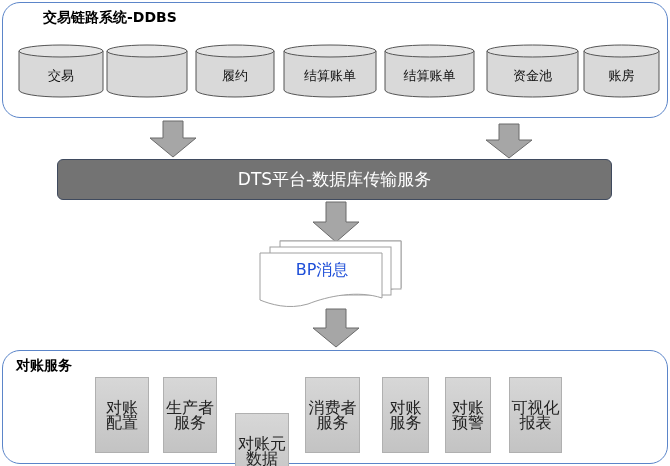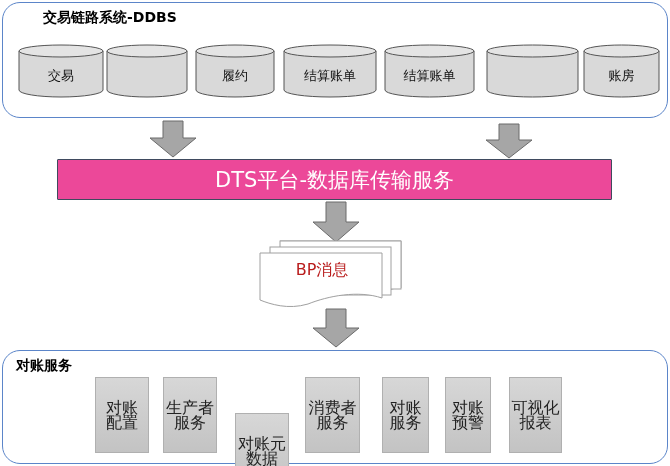--- a/index.html
+++ b/index.html
@@ -4,25 +4,25 @@
 <style>
   html, body { margin: 0; padding: 0; background: #ffffff; }
   body { width: 670px; height: 466px; position: relative; overflow: hidden;
          font-family: "DejaVu Sans", "Liberation Sans", sans-serif; }
   .group-box { position: absolute; border: 1.5px solid #5b85c9; border-radius: 18px; background: #fff; box-sizing: border-box; }
   .group-title { position: absolute; font-weight: bold; font-size: 14px; color: #000; }
   .cyl { position: absolute; }
   .cyl svg { position: absolute; left: 0; top: 0; }
   .cyl-label { position: absolute; left: 0; right: 0; text-align: center; font-size: 13px; color: #111; }
   .arrow { position: absolute; }
-  .dts { position: absolute; left: 57px; top: 159px; width: 555px; height: 41px; background: #ec4899;
-         border: 1.5px solid #3f4a5e; border-radius: 1px; box-sizing: border-box;
-         color: #fff; font-size: 21px; display: flex; align-items: center; justify-content: center; }
+  .dts { position: absolute; left: 57px; top: 159px; width: 555px; height: 41px; background: #737373;
+         border: 1.5px solid #3f4a5e; border-radius: 6px; box-sizing: border-box;
+         color: #fff; font-size: 17px; display: flex; align-items: center; justify-content: center; }
   .bp { position: absolute; left: 258px; top: 238px; width: 150px; height: 70px; }
-  .bp-label { position: absolute; left: 0; width: 128px; top: 22px; text-align: center; font-size: 16px; color: #b91c1c; }
+  .bp-label { position: absolute; left: 0; width: 128px; top: 22px; text-align: center; font-size: 16px; color: #1d4ed8; }
   .svc { position: absolute; width: 50px; height: 76px; background: linear-gradient(#d7d7d7, #c3c3c3);
          border: 1px solid #b0b0b0; box-sizing: border-box; display: flex; align-items: center; justify-content: center;
          text-align: center; font-size: 16px; line-height: 15px; color: #222; white-space: pre-line; }
 </style>
 </head>
 <body>
 
 <div class="group-box" style="left:2px; top:2px; width:666px; height:116px;"></div>
 <div class="group-title" style="left:43px; top:9px;">交易链路系统-DDBS</div>
 
@@ -59,20 +59,21 @@
         <path d="M1,7 V46 A44.5,7 0 0 0 90,46 V7" fill="#d9d9d9" stroke="#555" stroke-width="1"></path>
         <ellipse cx="45.5" cy="7" rx="44.5" ry="6" fill="#e4e4e4" stroke="#555" stroke-width="1"></ellipse>
       </svg>
       <div class="cyl-label" style="top:23px">结算账单</div>
     </div>
     <div class="cyl" style="left: 486px; top: 44px; width: 93px; height: 54px;">
       <svg width="93" height="54" viewBox="0 0 93 54">
         <path d="M1,7 V46 A45.5,7 0 0 0 92,46 V7" fill="#d9d9d9" stroke="#555" stroke-width="1"></path>
         <ellipse cx="46.5" cy="7" rx="45.5" ry="6" fill="#e4e4e4" stroke="#555" stroke-width="1"></ellipse>
       </svg>
+      <div class="cyl-label" style="top:23px">资金池</div>
     </div>
     <div class="cyl" style="left: 583px; top: 44px; width: 77px; height: 54px;">
       <svg width="77" height="54" viewBox="0 0 77 54">
         <path d="M1,7 V46 A37.5,7 0 0 0 76,46 V7" fill="#d9d9d9" stroke="#555" stroke-width="1"></path>
         <ellipse cx="38.5" cy="7" rx="37.5" ry="6" fill="#e4e4e4" stroke="#555" stroke-width="1"></ellipse>
       </svg>
       <div class="cyl-label" style="top:23px">账房</div>
     </div>
   </div>
 

